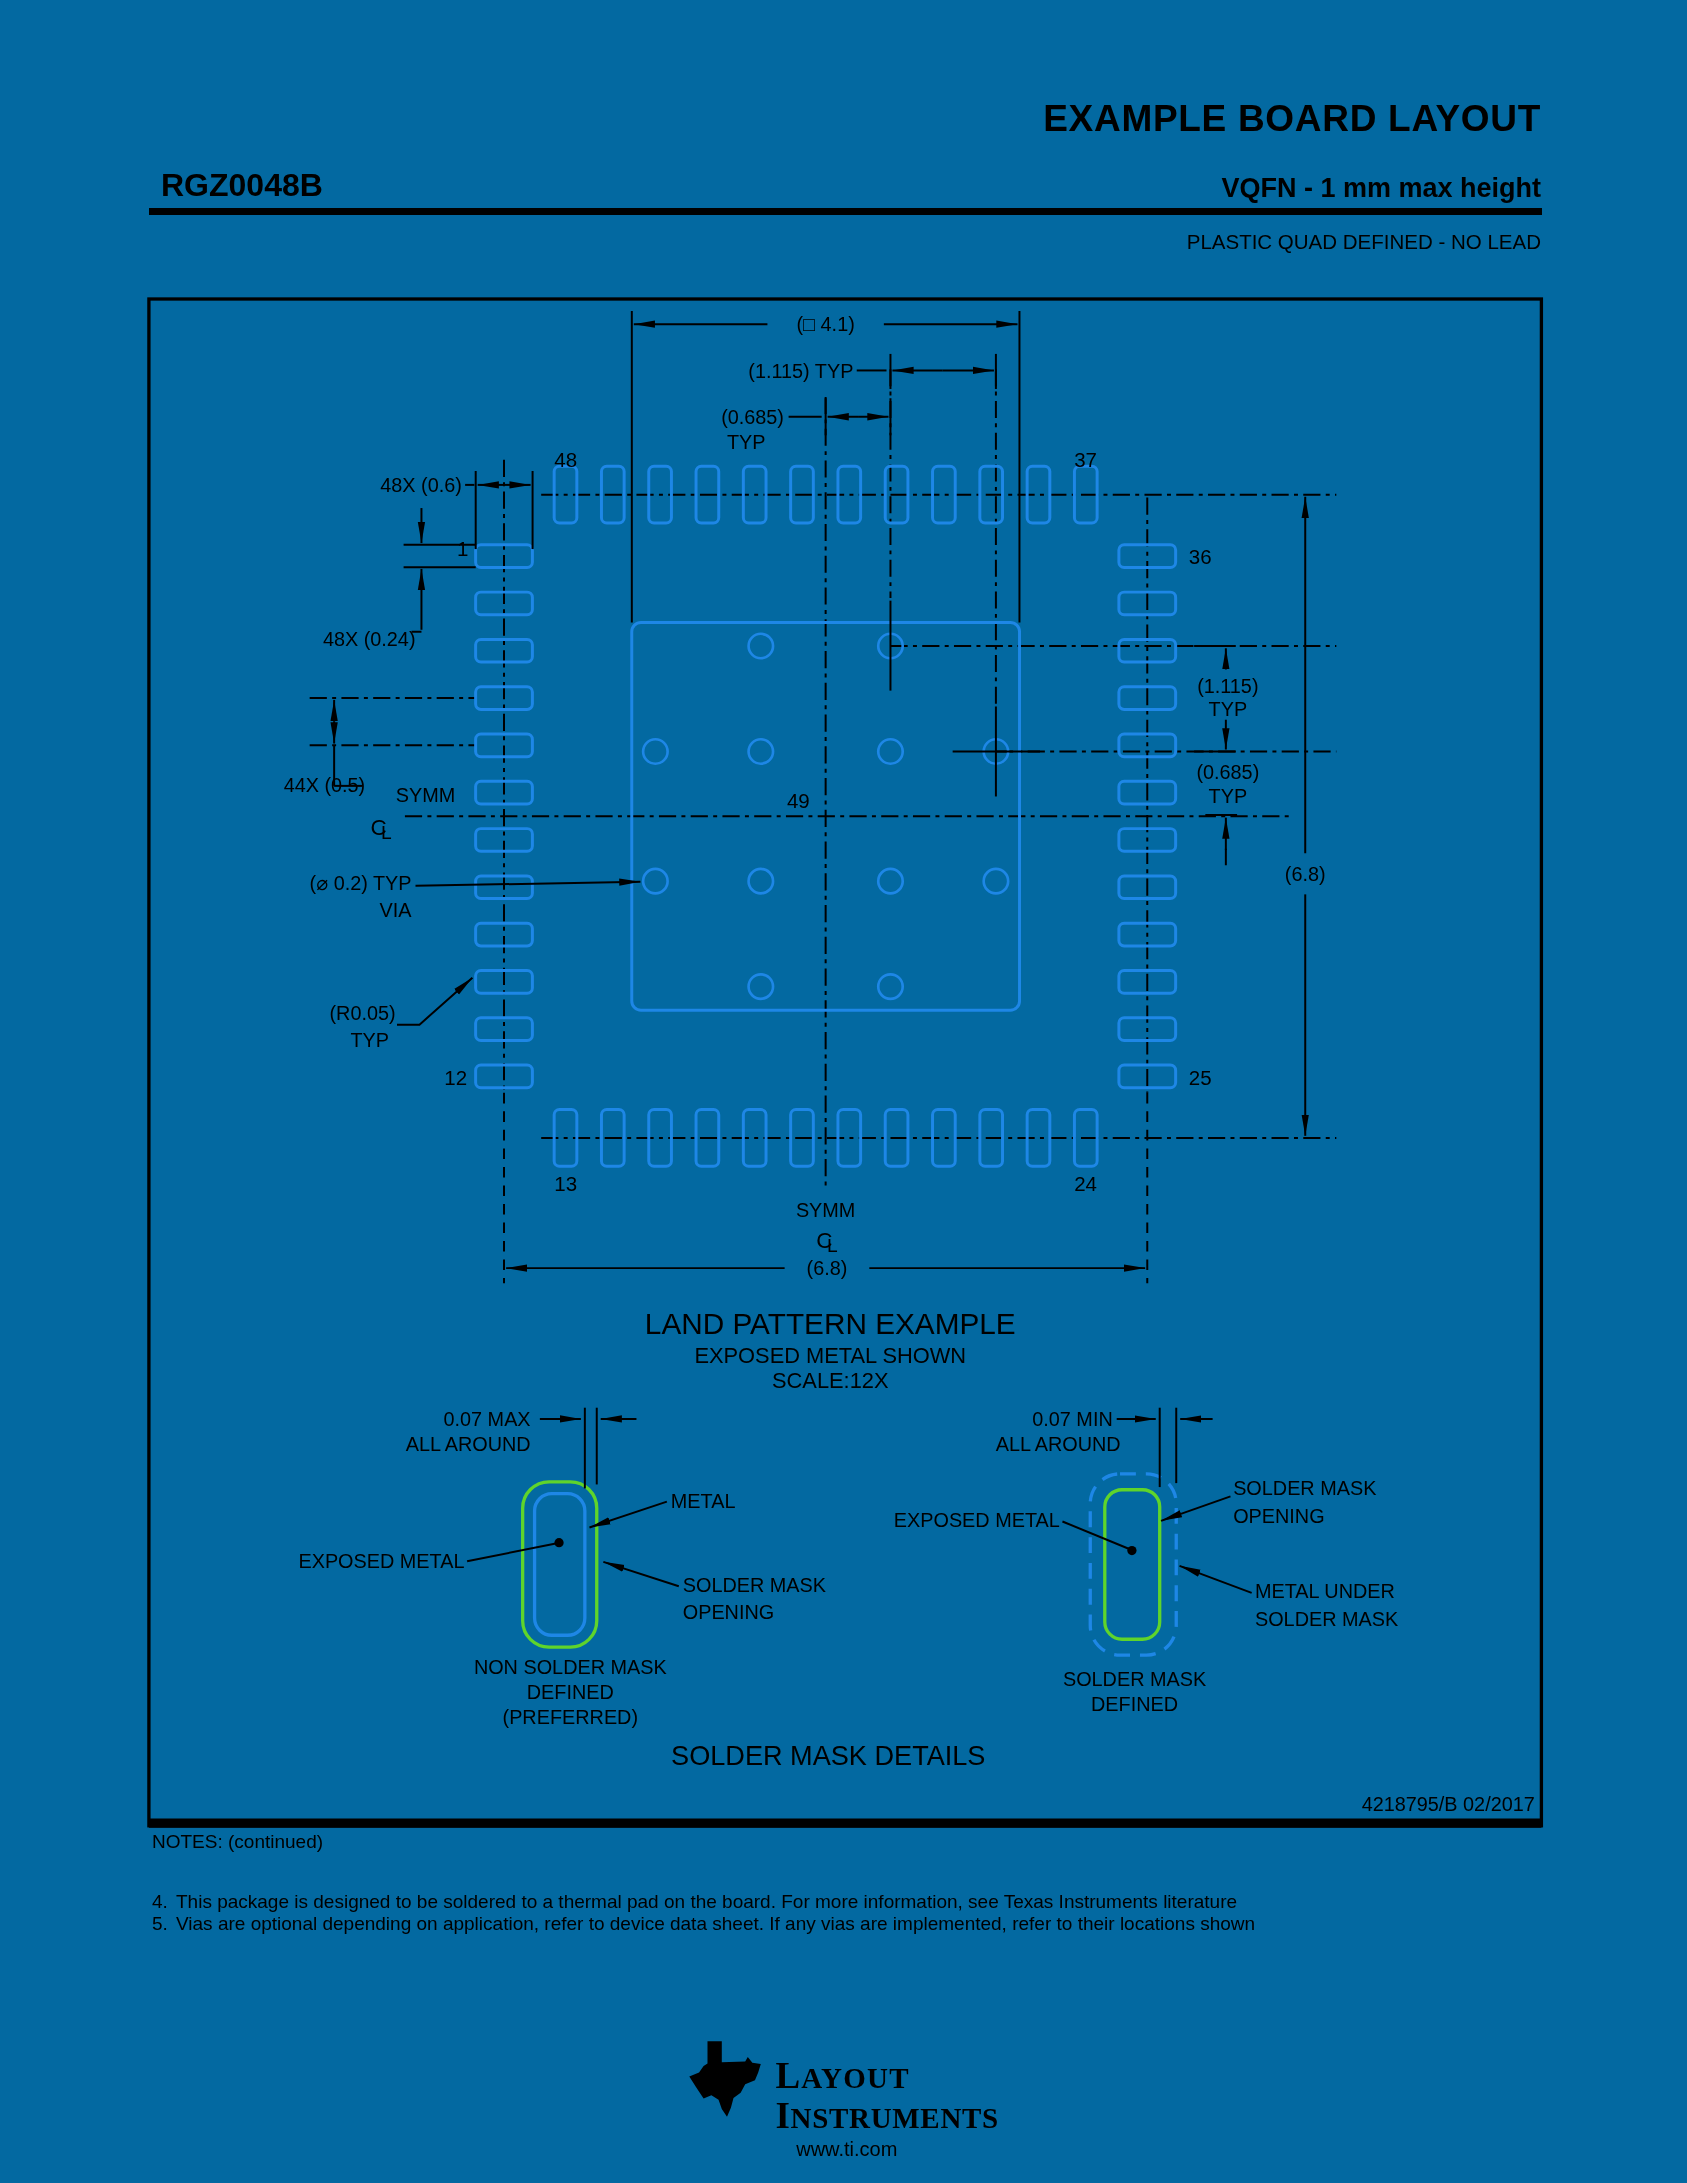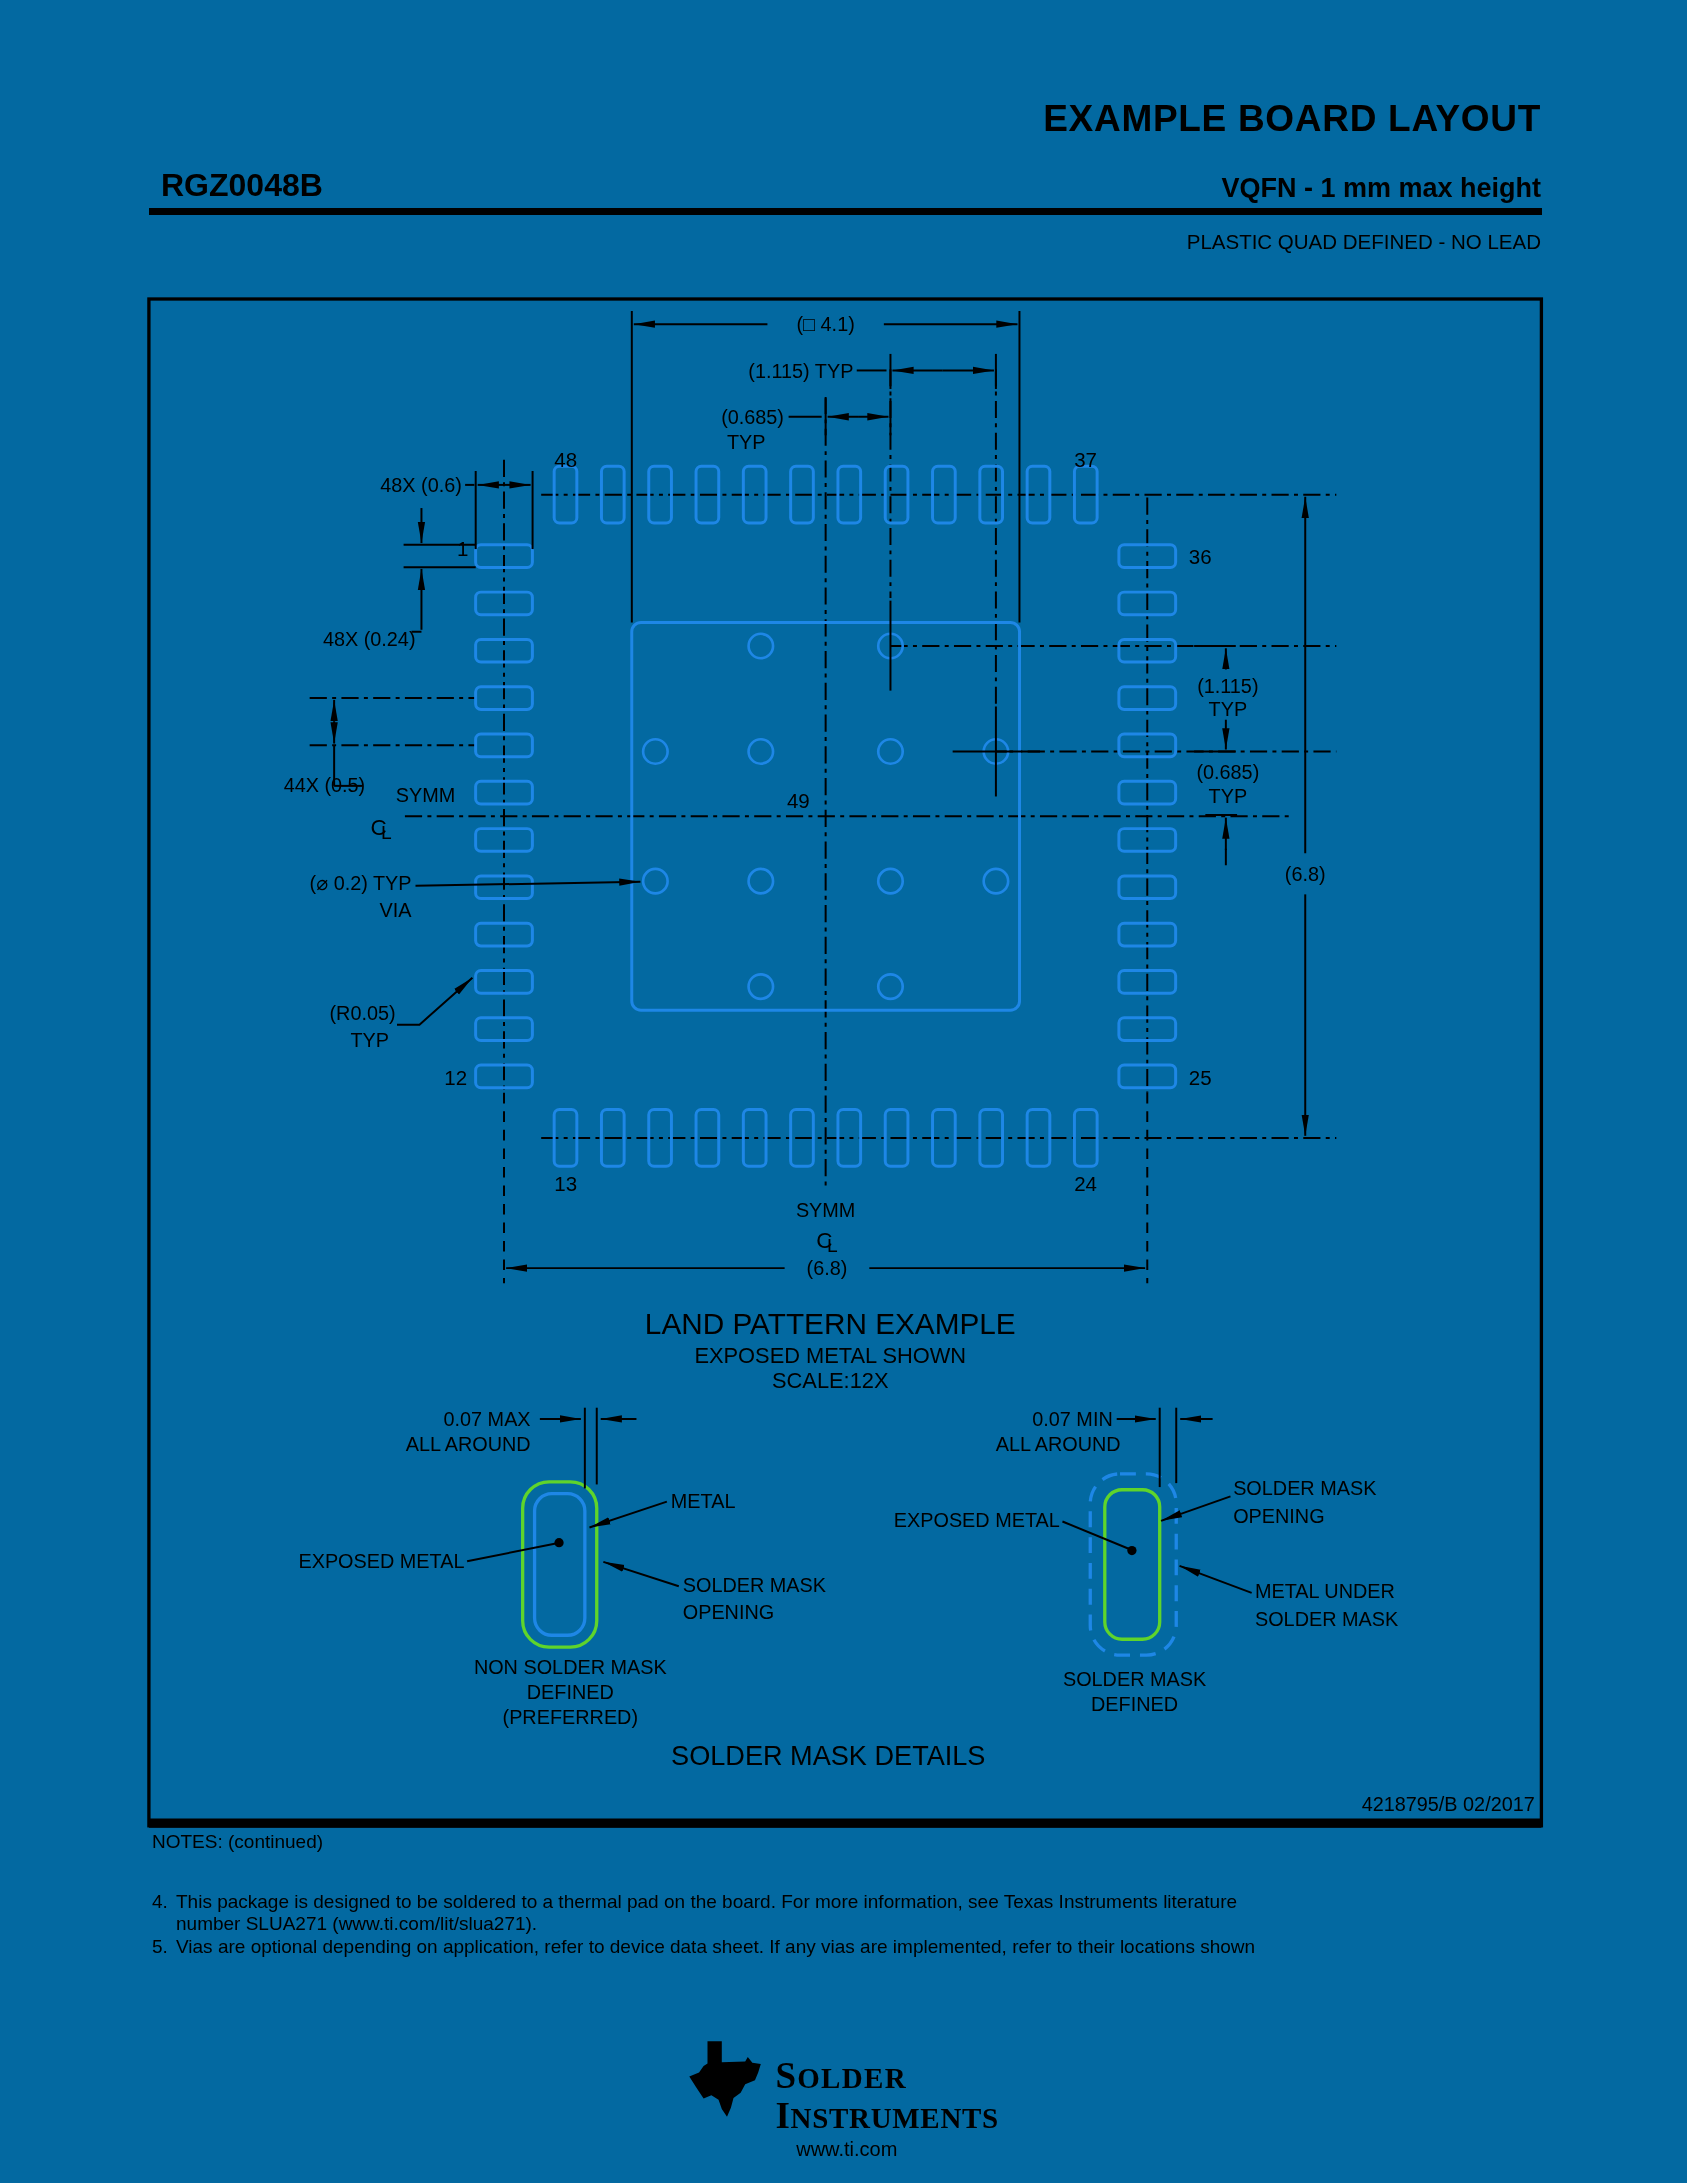--- a/index.html
+++ b/index.html
@@ -293,39 +293,38 @@
     <text class="dtitle" x="1252" y="2668" text-anchor="middle">SOLDER MASK DETAILS</text>
     <text class="t" x="2320" y="2738" text-anchor="end">4218795/B   02/2017</text>
   </svg>
 
   <div class="abs notes">
     <div class="nh">NOTES: (continued)</div>
     <div class="note-item">
       <div class="num">4.</div>
       <div>
         <div>This package is designed to be soldered to a thermal pad on the board. For more information, see Texas Instruments literature</div>
-        <div>number SLUA271 (www.ti.com/lit/slua271).</div>
       </div>
     </div>
     <div class="note-item">
       <div class="num">5.</div>
       <div>
         <div>Vias are optional depending on application, refer to device data sheet. If any vias are implemented, refer to their locations shown</div>
       </div>
     </div>
   </div>
 
   <div class="abs ti-footer">
     <div class="ti-row">
       <svg width="78" height="82" viewBox="0 0 120 126">
         <path fill="#000" d="M30,2 L52,2 L52,34 L88,33 L92,26 L99,35 L112,37 L108,50 L103,62 L88,68 L81,81 L70,89 L66,104 L60,118 L52,106 L47,92 L36,85 L24,90 L12,72 L2,56 L17,50 L24,40 L30,36 Z"></path>
         <text x="44" y="84" transform="rotate(-10 60 63)" fill="#fff" style="font-size:58px;font-weight:bold;font-style:italic;font-family:'Liberation Sans',sans-serif">ti</text>
       </svg>
       <div class="ti-words">
-        <div class="ti-w1">SOLDER</div>
+        <div class="ti-w1">LAYOUT</div>
         <div class="ti-w2">INSTRUMENTS</div>
       </div>
     </div>
     <div class="ti-url">www.ti.com</div>
   </div>
 
 </div>
 
 
 </body></html>

